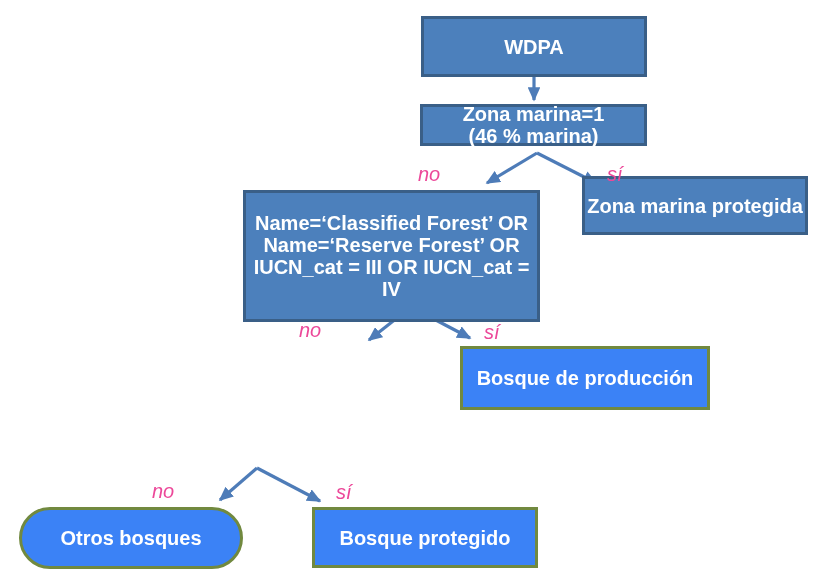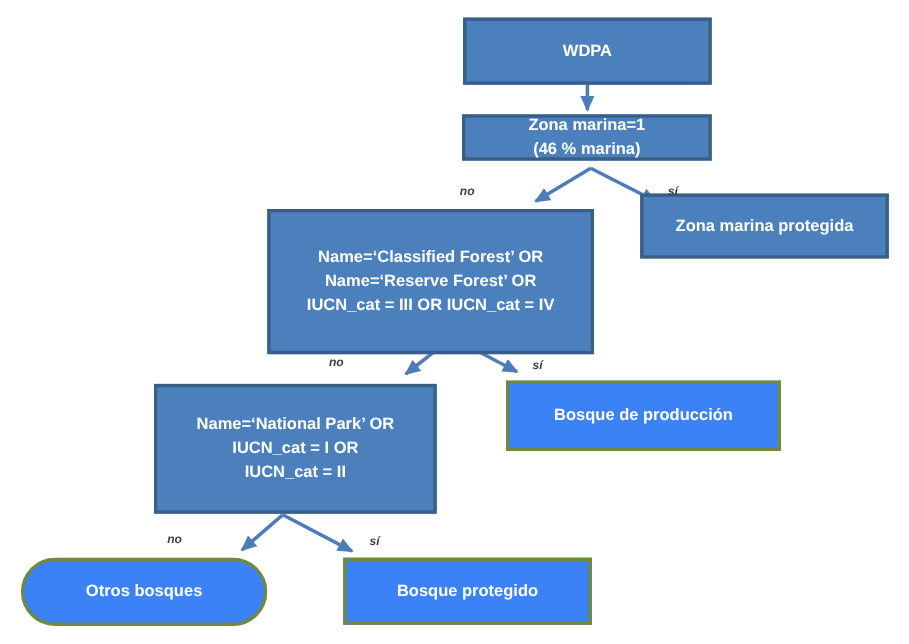--- a/index.html
+++ b/index.html
@@ -25,38 +25,37 @@
   .node {
     position: absolute;
     box-sizing: border-box;
     display: flex;
     flex-direction: column;
     align-items: center;
     justify-content: center;
     text-align: center;
     color: #ffffff;
     font-weight: bold;
-    font-size: 15px;
+    font-size: 20px;
     line-height: 22px;
   }
   .node.blue {
     background: #4c80bc;
     border: 3px solid #3a5f87;
   }
   .node.green {
     background: #3b82f6;
     border: 3px solid #71893f;
   }
   .edge-label {
     position: absolute;
     font-style: italic;
-    font-size: 11px;
-    color: #404040;
+    font-size: 20px;
+    color: #ec4899;
     line-height: 17px;
-    font-weight: bold;
   }
 </style>
 </head>
 <body>
 
 <div class="canvas">
 
   <svg class="edges-svg">
     <defs>
       <marker id="arrowhead" viewBox="0 0 4.5 4" markerWidth="4.5" markerHeight="4" refX="4" refY="2" orient="auto" markerUnits="strokeWidth">
@@ -88,25 +87,20 @@
   <div class="node blue" style="left:243px; top:190px; width:297px; height:132px;">
     <span>Name=‘Classified Forest’ OR</span>
     <span>Name=‘Reserve Forest’ OR</span>
     <span>IUCN_cat = III OR IUCN_cat = IV</span>
   </div>
 
   <div class="node green" style="left:460px; top:346px; width:250px; height:64px;">
     <span>Bosque de producción</span>
   </div>
 
-  <div class="node blue" style="left:140px; top:349px; width:257px; height:118px;">
-    <span>Name=‘National Park’ OR</span>
-    <span>IUCN_cat = I OR</span>
-    <span>IUCN_cat = II</span>
-  </div>
 
   <div class="node green" style="left:19px; top:507px; width:224px; height:62px;border-radius:31px;">
     <span>Otros bosques</span>
   </div>
 
   <div class="node green" style="left:312px; top:507px; width:226px; height:61px;">
     <span>Bosque protegido</span>
   </div>
 
   <div class="edge-label" style="left:418px; top:166px;">no</div>

